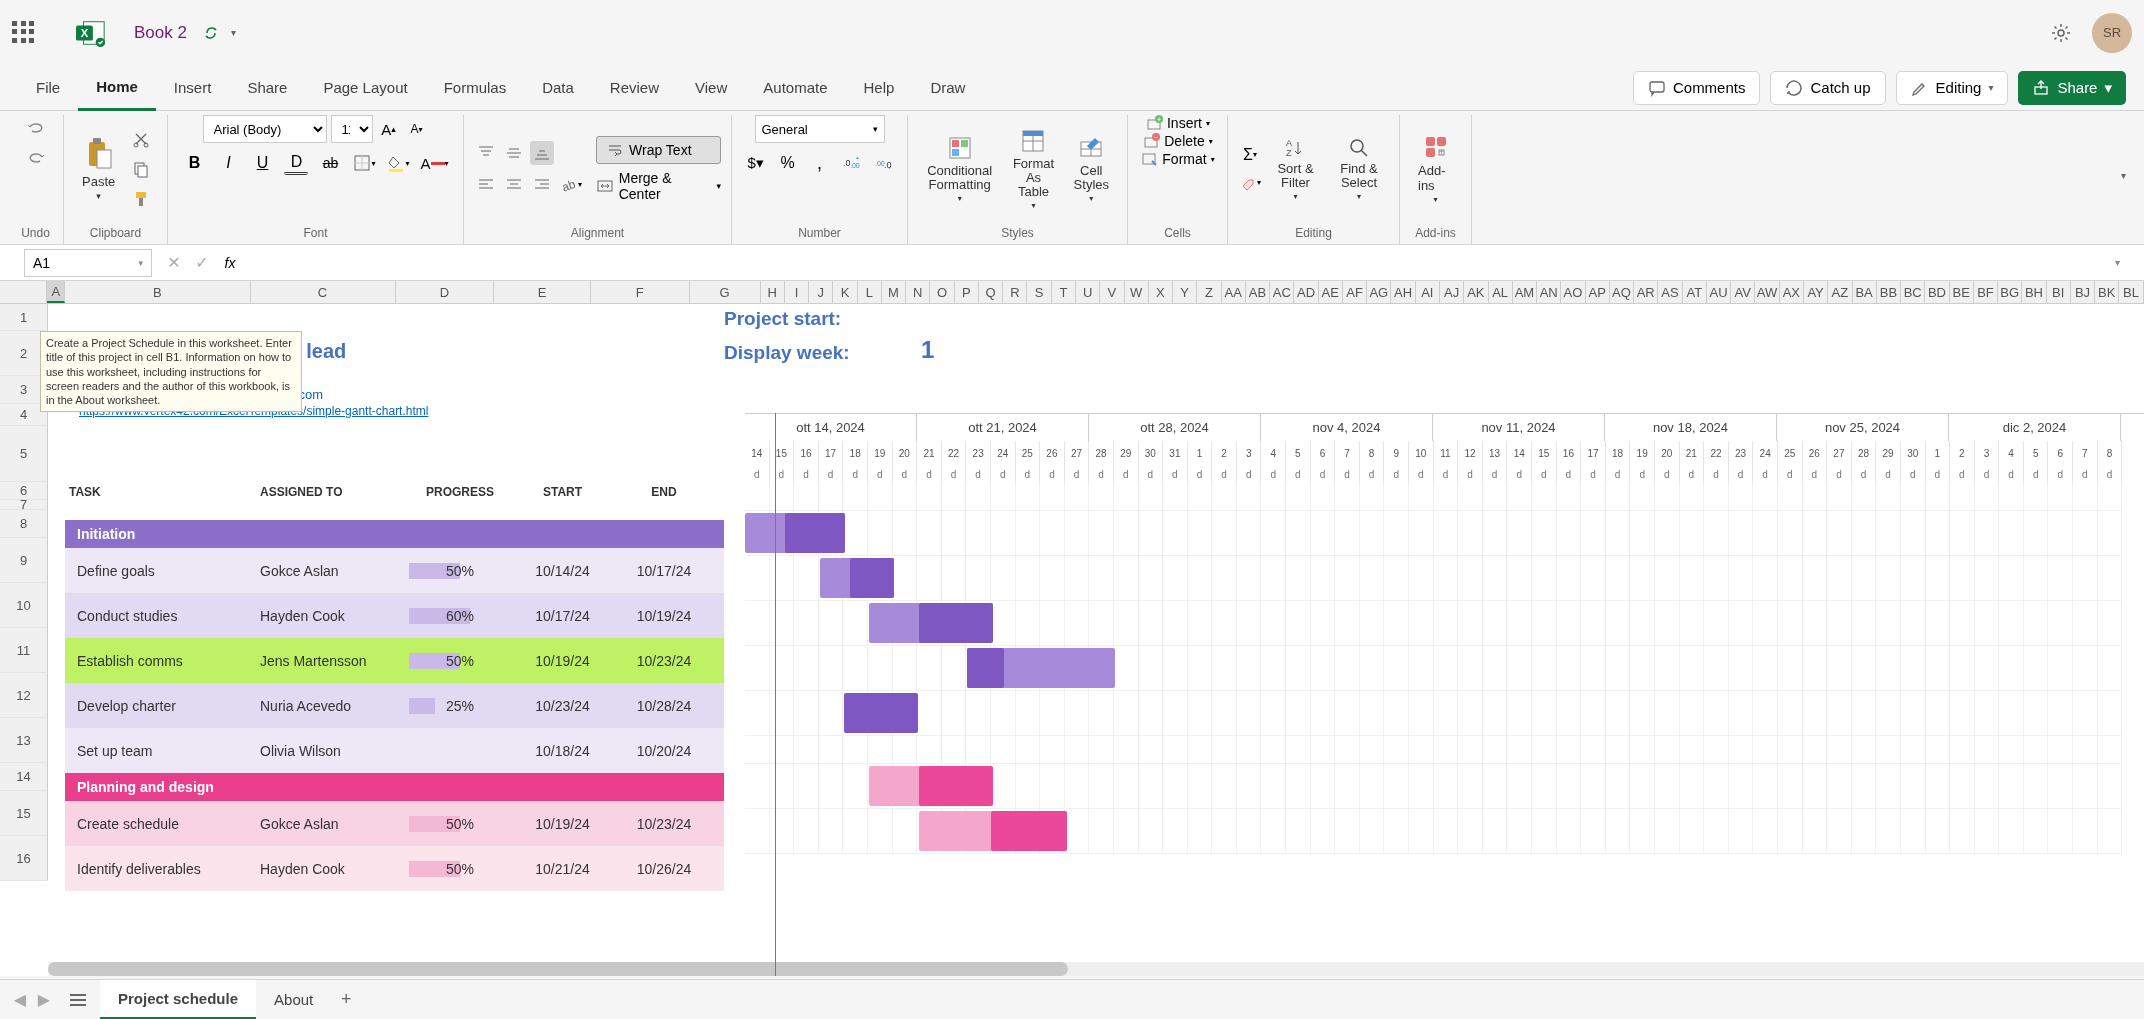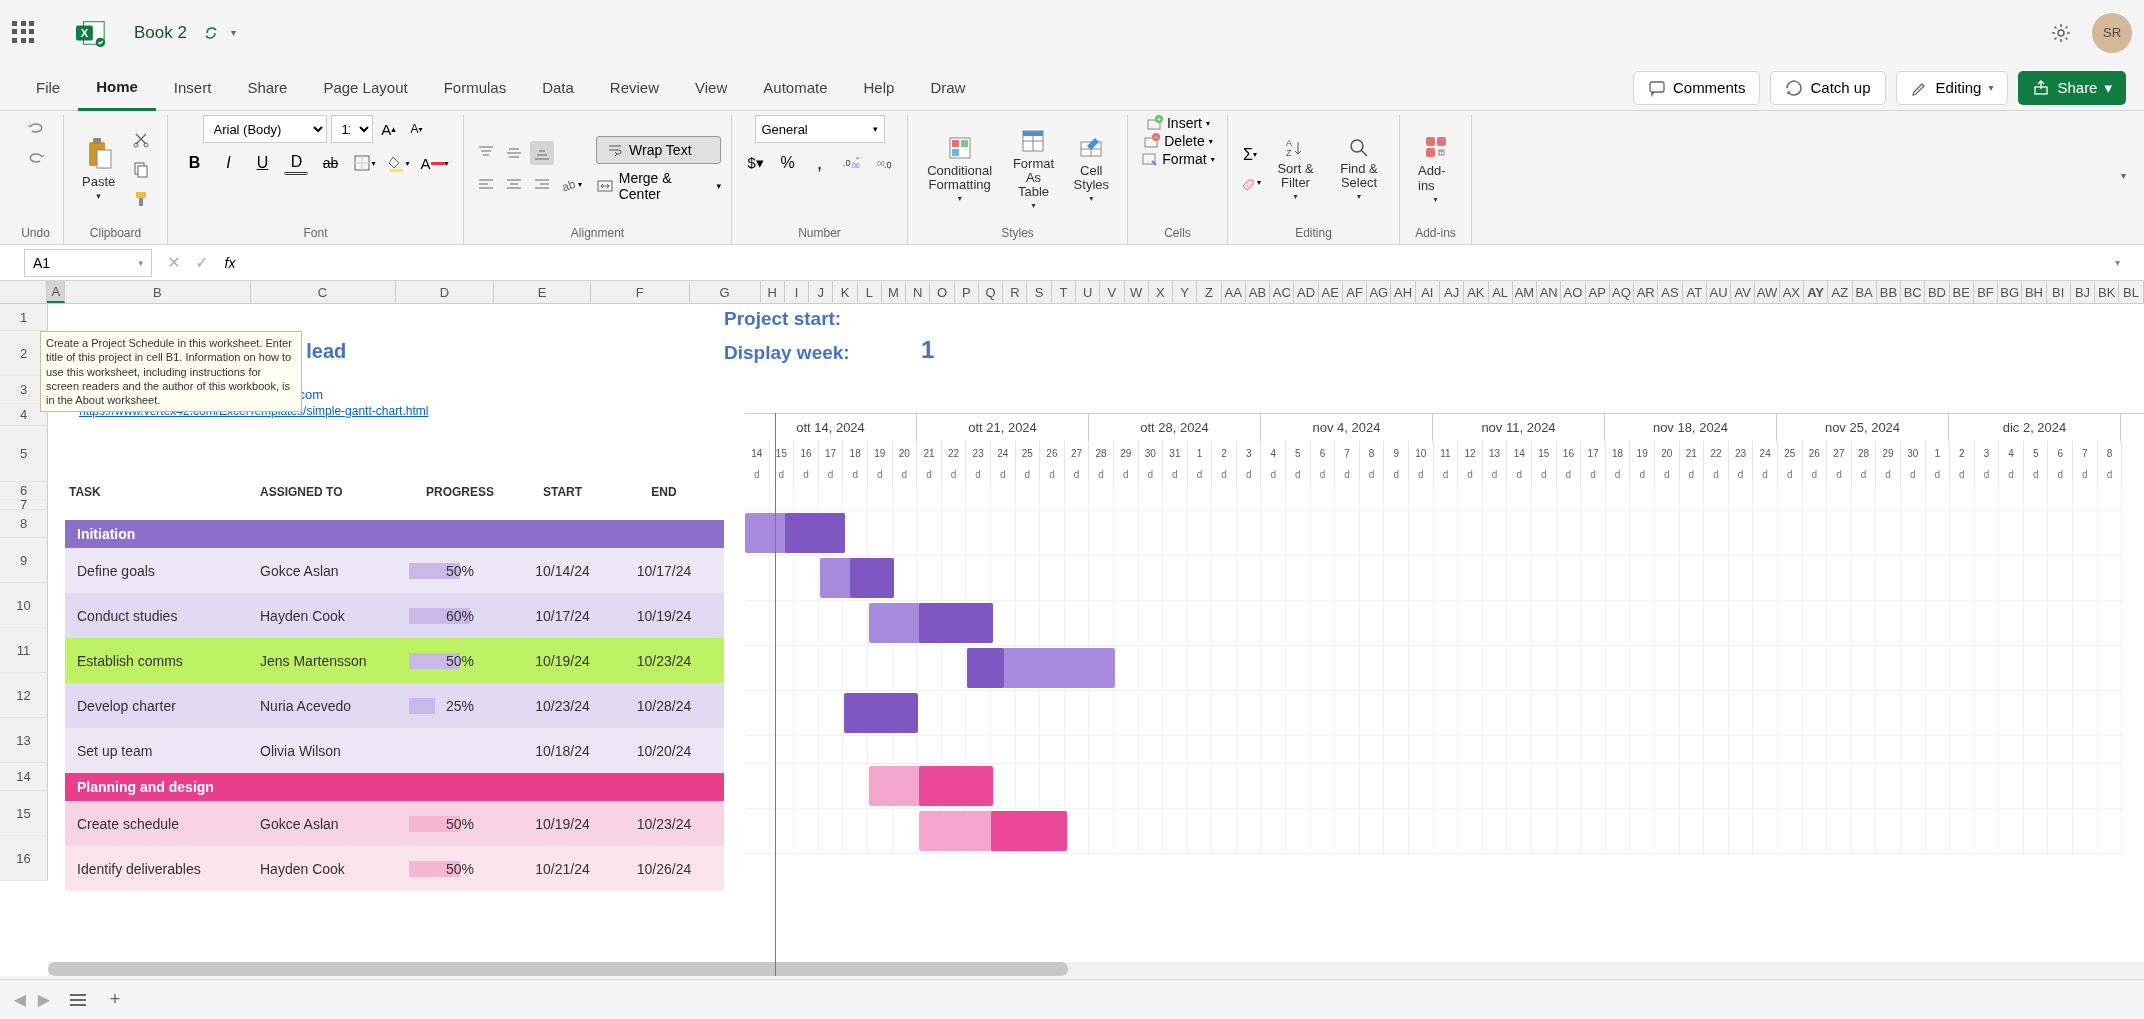--- a/index.html
+++ b/index.html
@@ -3,21 +3,21 @@
 <meta charset="utf-8">
 <style>
 * { margin: 0; padding: 0; box-sizing: border-box; font-family: 'Segoe UI', Arial, sans-serif; }
 body { background: #f5f5f5; width: 2144px; height: 1019px; overflow: hidden; position: relative; }
 
 
 .top-bar { height: 65px; background: #f5f5f5; display: flex; align-items: center; padding: 0 12px; }
 .app-launcher { width: 24px; height: 24px; display: grid; grid-template-columns: repeat(3,1fr); gap: 2px; margin-right: 40px; }
 .app-launcher div { background: #595959; width: 5px; height: 5px; }
 .excel-logo { width: 30px; height: 30px; margin-right: 28px; }
-.book-title { font-size: 17px; color: #14532d; margin-right: 14px; }
+.book-title { font-size: 17px; color: #701a75; margin-right: 14px; }
 .sync-icon { color: #107c41; margin-right: 10px; }
 .chevron-sm { color: #666; font-size: 10px; }
 .search-box { margin-left: 300px; width: 690px; height: 44px; background: #fff; border-radius: 6px; box-shadow: 0 1px 3px rgba(0,0,0,.1); display: flex; align-items: center; padding: 0 18px; }
 .search-box input { border: none; outline: none; width: 100%; font-size: 15px; color: #888; background: transparent; }
 .top-right { margin-left: auto; display: flex; align-items: center; gap: 20px; }
 .gear { width: 22px; height: 22px; }
 .avatar { width: 40px; height: 40px; border-radius: 50%; background: #d4b89c; display: flex; align-items: center; justify-content: center; font-size: 13px; color: #5a4a3a; font-weight: 500; }
 
 
 .tabs-row { height: 46px; display: flex; align-items: center; padding: 0 18px; border-bottom: 1px solid #d4d4d4; background: #f5f5f5; }
@@ -600,21 +600,21 @@
     <div class="ch" style="width: 24.6px;">AO</div>
     <div class="ch" style="width: 24.6px;">AP</div>
     <div class="ch" style="width: 24.6px;">AQ</div>
     <div class="ch" style="width: 24.6px;">AR</div>
     <div class="ch" style="width: 24.6px;">AS</div>
     <div class="ch" style="width: 24.6px;">AT</div>
     <div class="ch" style="width: 24.6px;">AU</div>
     <div class="ch" style="width: 24.6px;">AV</div>
     <div class="ch" style="width: 24.6px;">AW</div>
     <div class="ch" style="width: 24.6px;">AX</div>
-    <div class="ch" style="width: 24.6px; font-weight: bold;">AY</div>
+    <div class="ch" style="width: 24.6px;">AY</div>
     <div class="ch" style="width: 24.6px;">AZ</div>
     <div class="ch" style="width: 24.6px;">BA</div>
     <div class="ch" style="width: 24.6px;">BB</div>
     <div class="ch" style="width: 24.6px;">BC</div>
     <div class="ch" style="width: 24.6px;">BD</div>
     <div class="ch" style="width: 24.6px;">BE</div>
     <div class="ch" style="width: 24.6px;">BF</div>
     <div class="ch" style="width: 24.6px;">BG</div>
     <div class="ch" style="width: 24.6px;">BH</div>
     <div class="ch" style="width: 24.6px;">BI</div>
@@ -1390,14 +1390,18 @@
 </div>
 
 <div class="sheet-tabs">
   <div class="nav-arrow">◀</div>
   <div class="nav-arrow">▶</div>
   <div class="menu-lines">
       <div></div>
       <div></div>
       <div></div>
     </div>
+  <div id="sheet-tab-list" style="display:flex">
+      <div class="sheet-tab active">Project schedule</div>
+      <div class="sheet-tab">About</div>
+    </div>
   <div class="add-sheet">+</div>
 </div>
 
 </body></html>

